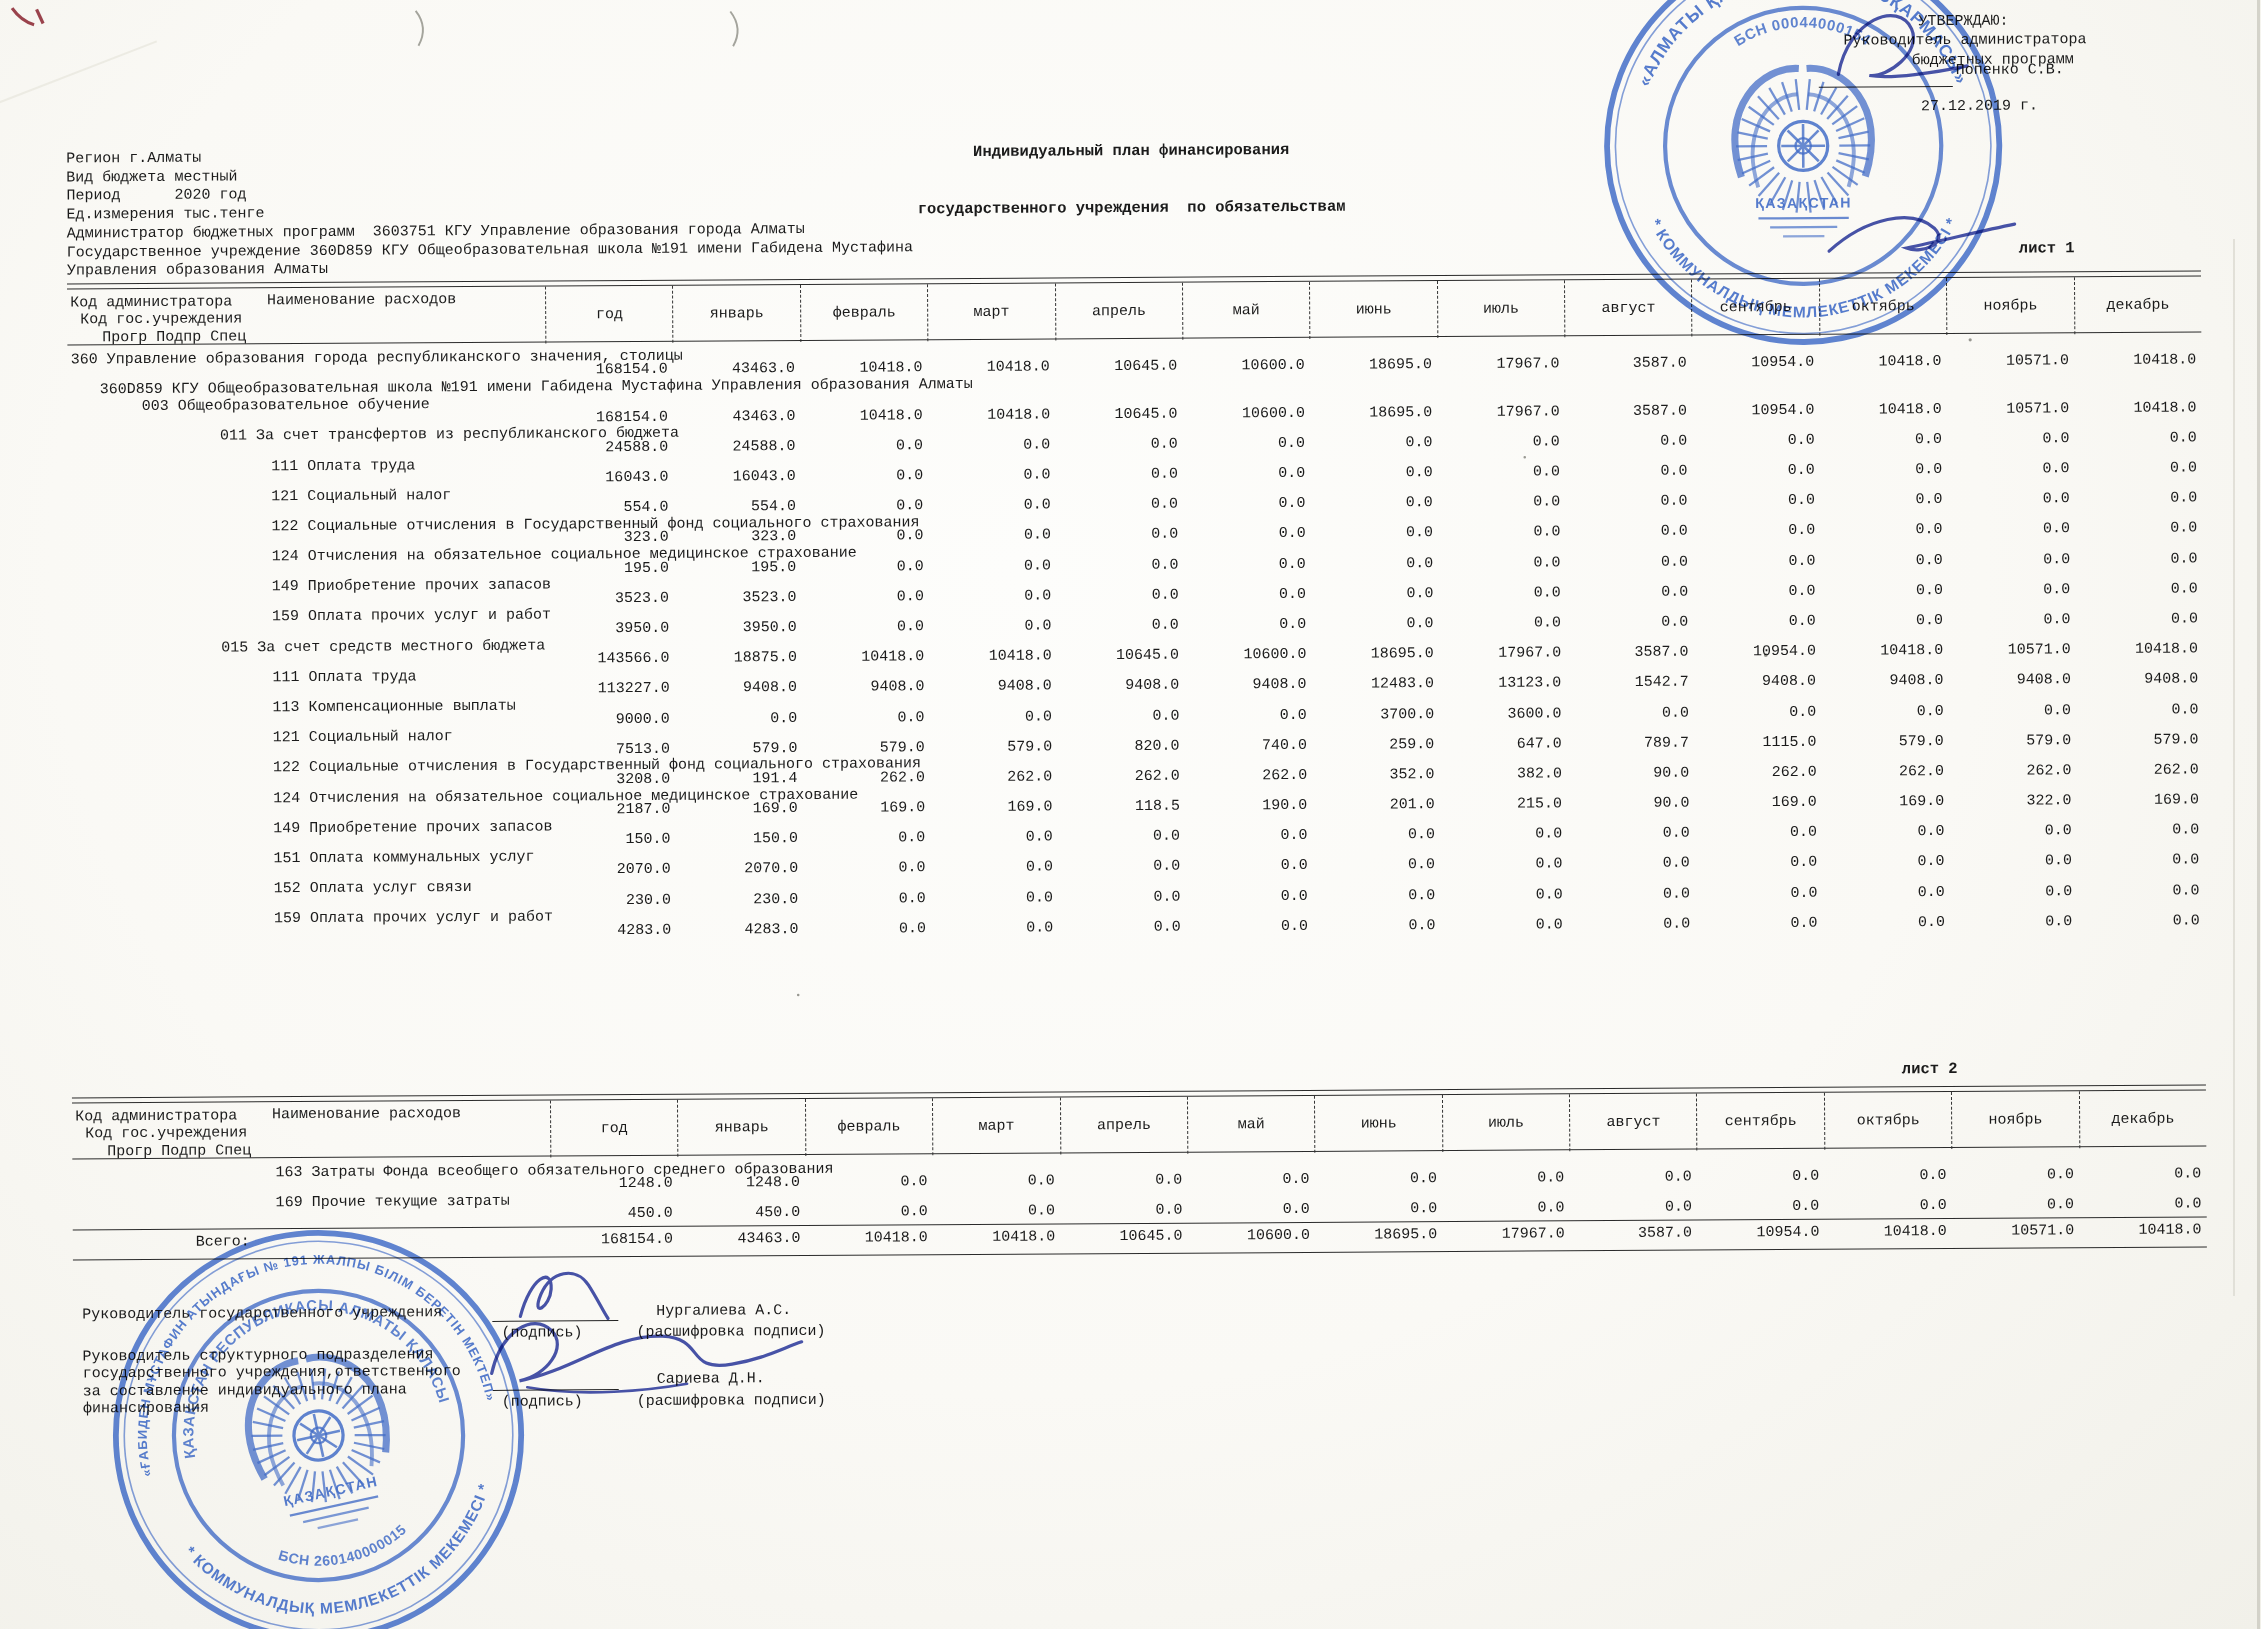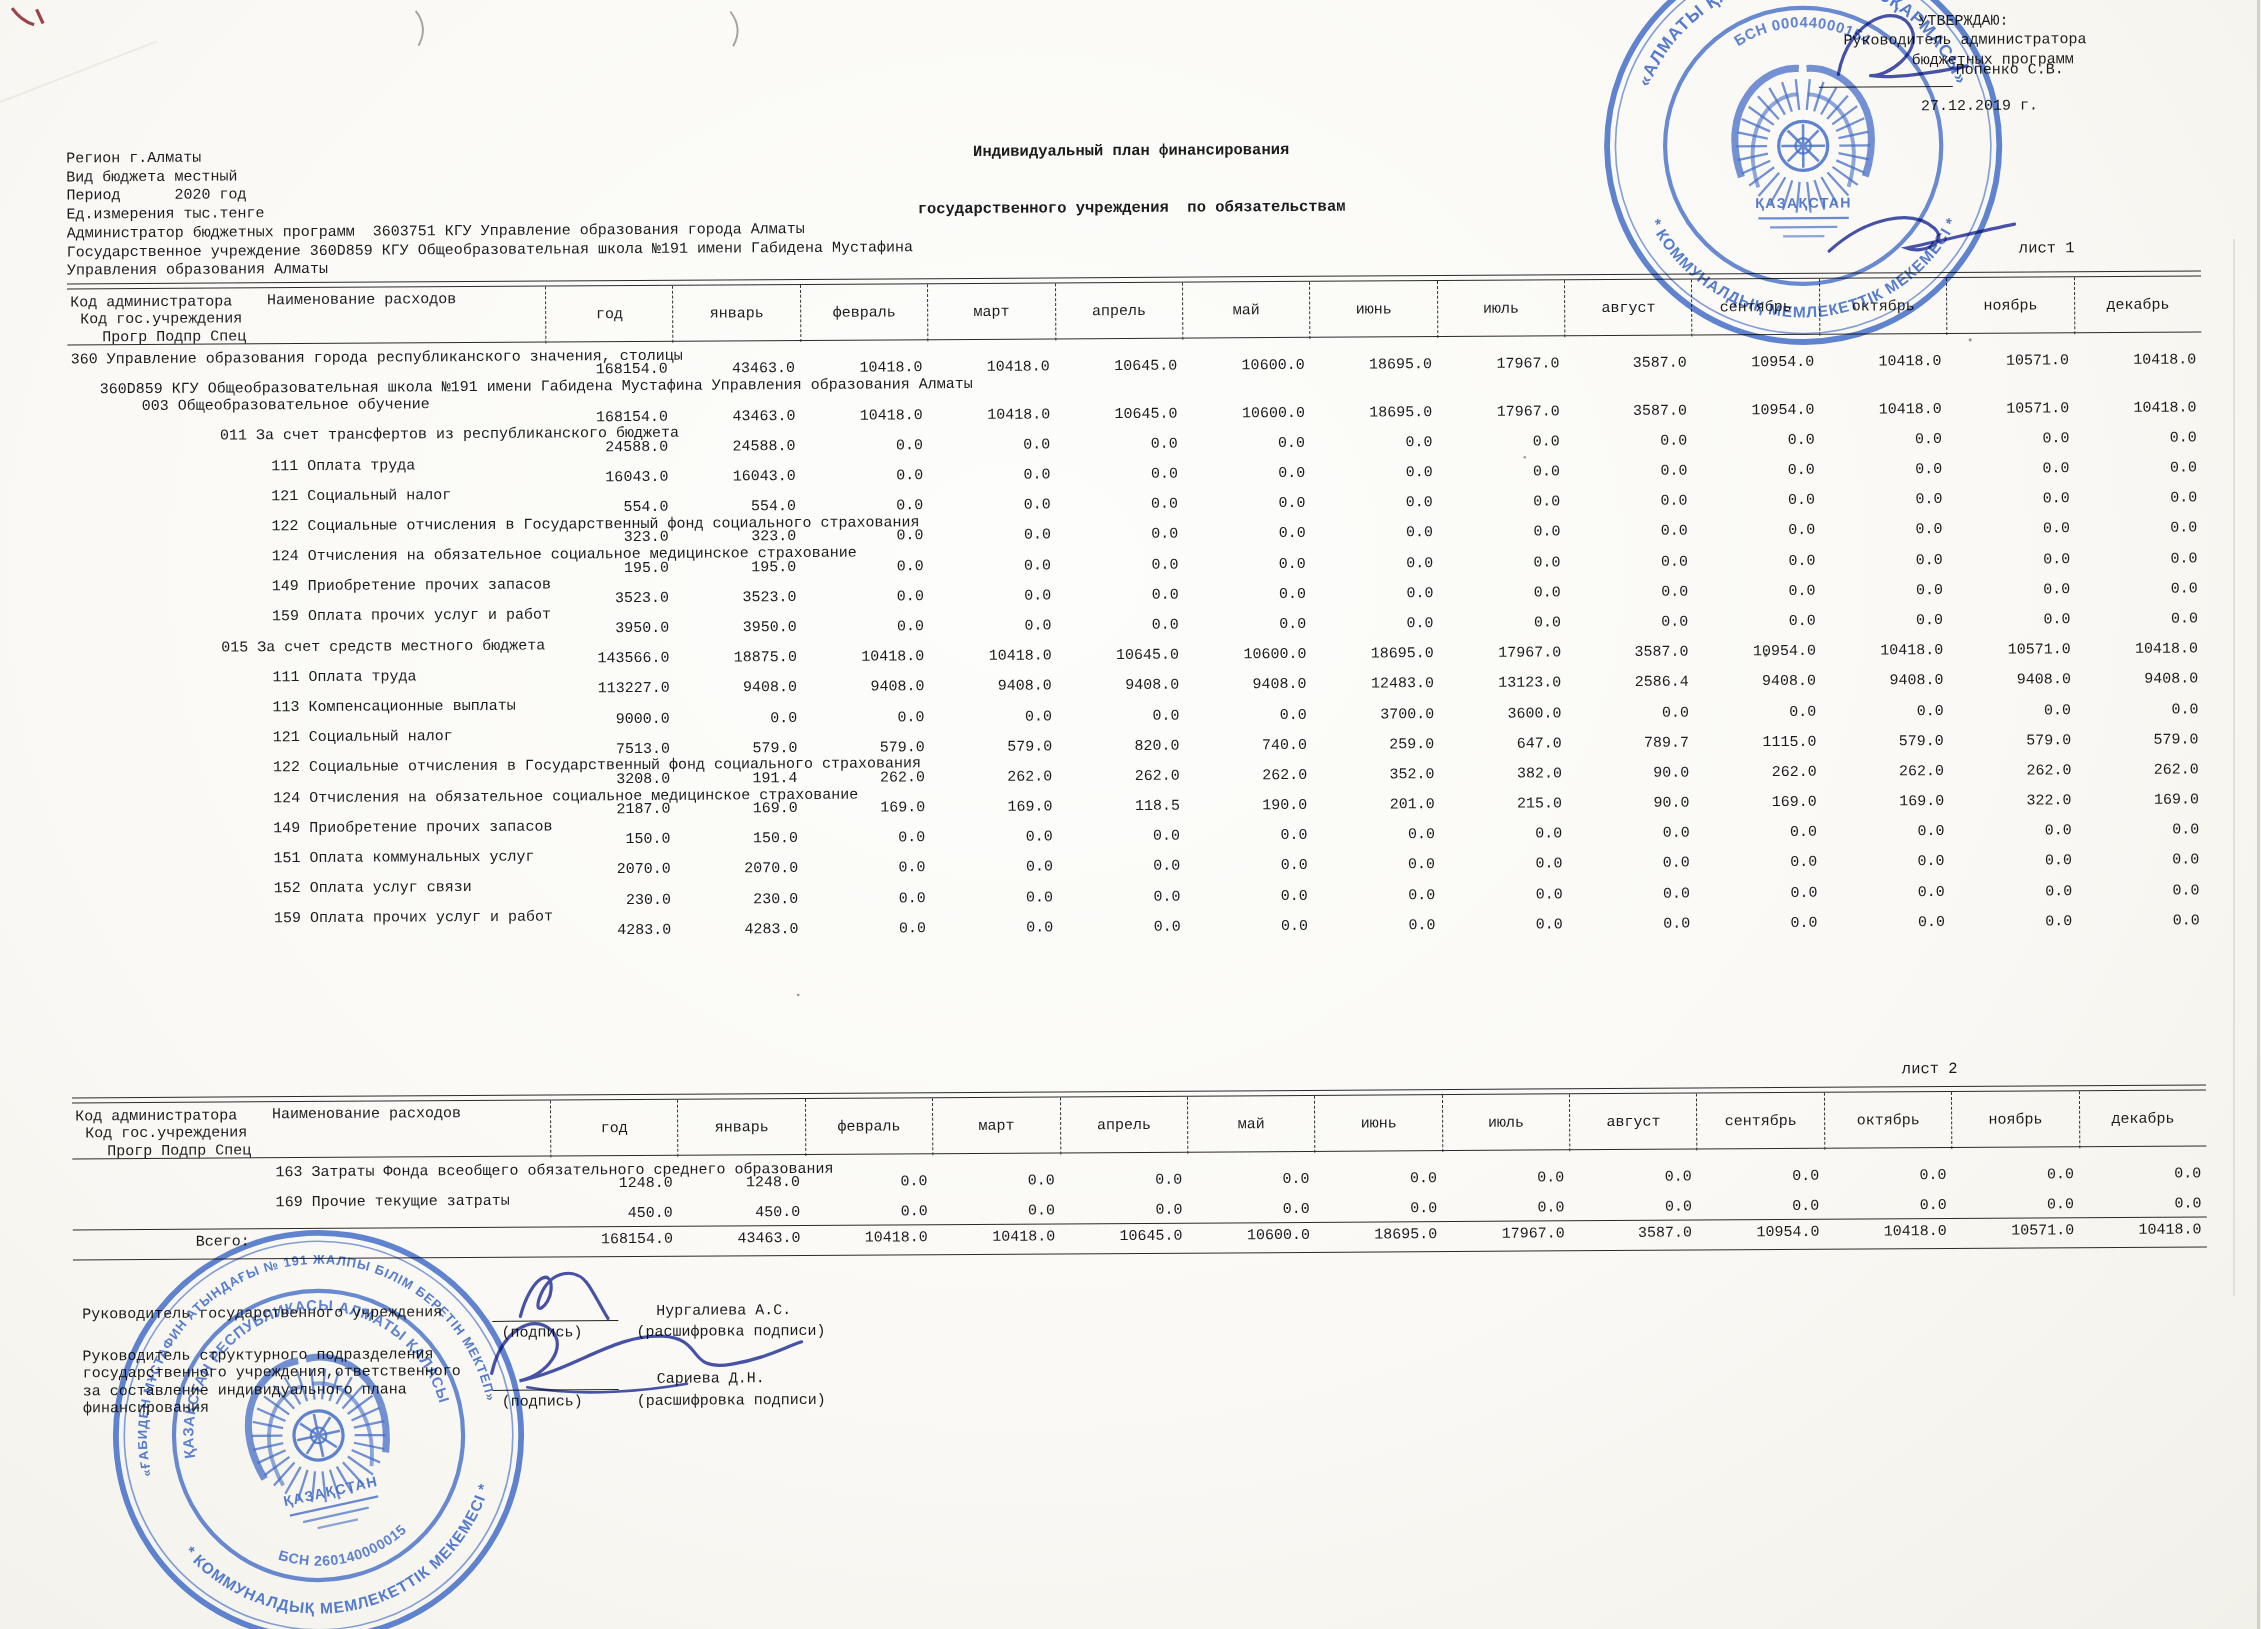--- a/index.html
+++ b/index.html
@@ -5,21 +5,21 @@
   html,body{margin:0;padding:0}
   .page{position:relative;width:2261px;height:1630px;overflow:hidden;
     background:radial-gradient(ellipse at 45% 35%, #fdfdfb 0%, #faf9f5 55%, #f1f0e9 100%);
     font-family:"Liberation Mono","DejaVu Sans Mono",monospace;color:#1b1b1b}
   .doc{position:absolute;inset:0;transform:rotate(-0.35deg);transform-origin:1128px 774px}
   .abs{position:absolute}
   .pre{white-space:pre}
   .meta{font-size:15px;line-height:18.7px;font-weight:500}
   .title{width:748px;text-align:center;font-size:15.5px;line-height:19.3px;font-weight:600}
   .approve{font-size:15px;line-height:18px;font-weight:500}
-  .sheetlbl{font-size:15.5px;font-weight:400}
+  .sheetlbl{font-size:15.5px;font-weight:700}
   .table{position:absolute;left:70px;width:2134px}
   .trule{height:3.9px;border-top:1.9px solid #2b2b2b;border-bottom:1.3px solid #2b2b2b}
   .thead{display:grid;grid-template-columns:478px repeat(13,1fr);height:55px;border-bottom:1.9px solid #2b2b2b}
   .namehead{position:relative;font-size:15px;line-height:17.4px;padding-top:5.2px;font-weight:500}
   .mcell{border-left:1.3px dashed #333;display:flex;align-items:center;justify-content:center;font-size:15px;font-weight:500}
   .tbody{padding-top:7.7px}
   .rlabel{font-size:15px;line-height:13.5px;height:13.5px;white-space:pre;font-weight:500}
   .i0{padding-left:3.2px}.i1{padding-left:32px}.i2{padding-left:74px}.i3{padding-left:152px}.i4{padding-left:203px}
   .solo{margin-bottom:3.9px}
   .rvals{display:grid;grid-template-columns:478px repeat(13,1fr);height:13.5px;margin-bottom:3.2px}
@@ -264,21 +264,21 @@
           <div class="rvals">
             <span class="v"></span>
             <span class="v">113227.0</span>
             <span class="v">9408.0</span>
             <span class="v">9408.0</span>
             <span class="v">9408.0</span>
             <span class="v">9408.0</span>
             <span class="v">9408.0</span>
             <span class="v">12483.0</span>
             <span class="v">13123.0</span>
-            <span class="v">2586.4</span>
+            <span class="v">1542.7</span>
             <span class="v">9408.0</span>
             <span class="v">9408.0</span>
             <span class="v">9408.0</span>
             <span class="v">9408.0</span>
           </div>
           <div class="rlabel i4">113 Компенсационные выплаты</div>
           <div class="rvals">
             <span class="v"></span>
             <span class="v">9000.0</span>
             <span class="v">0.0</span>

